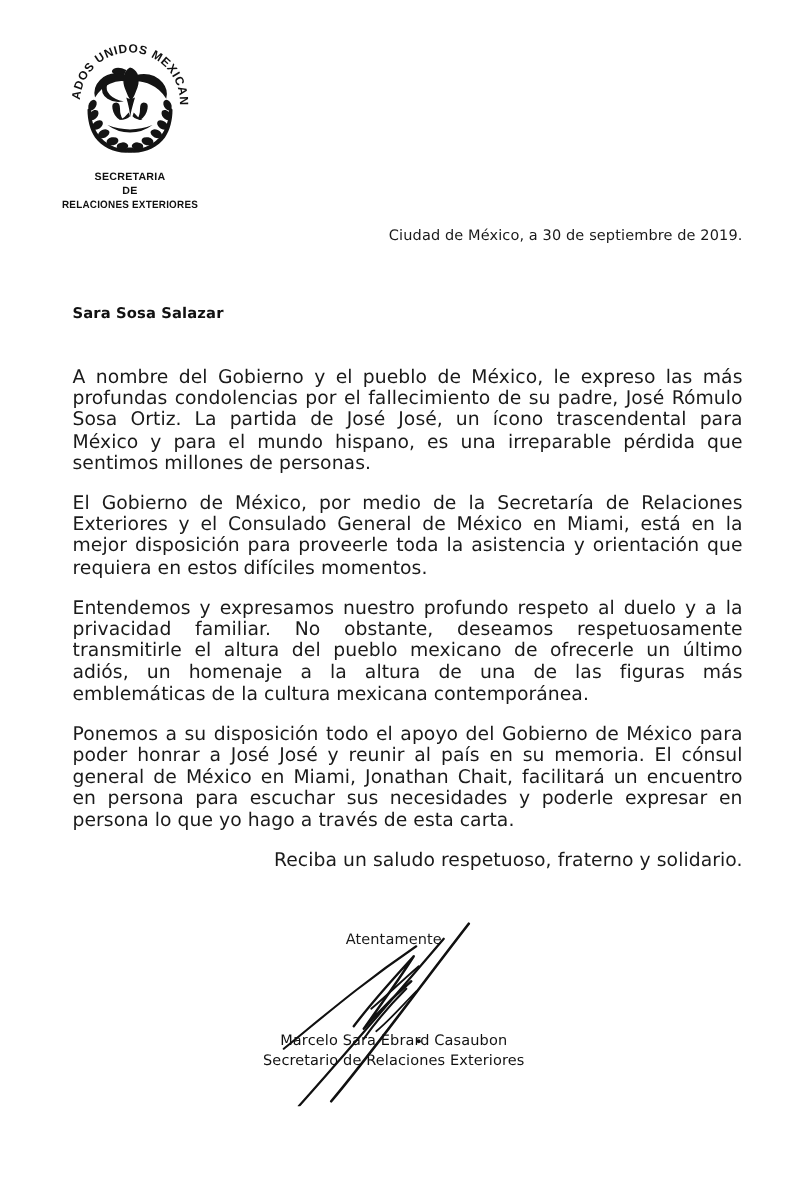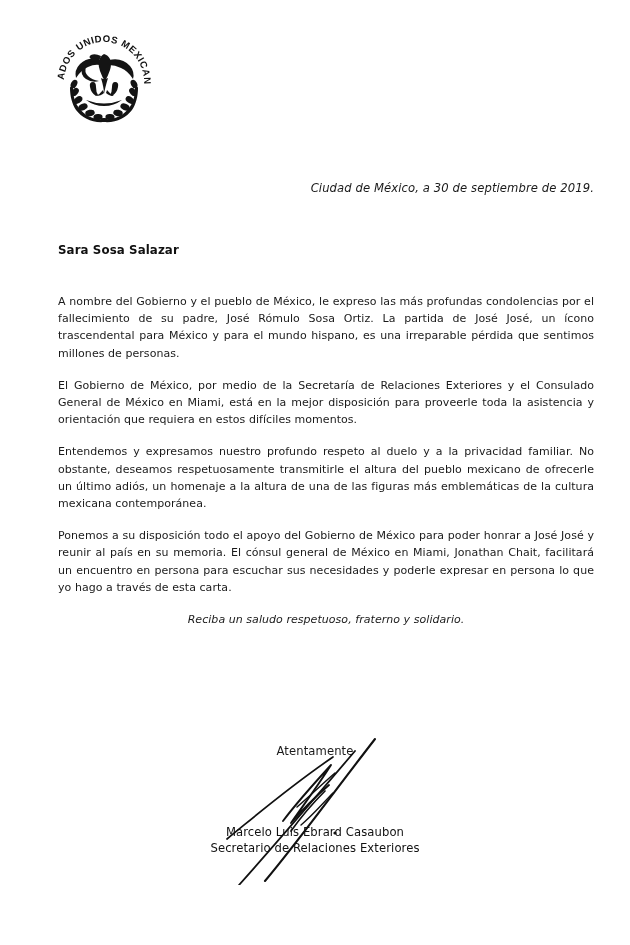--- a/index.html
+++ b/index.html
@@ -49,21 +49,20 @@
   
   .dateblock {
     position: absolute;
     right: 36px;
     top: 180px;
     text-align: right;
     font-size: 11.6px;
     line-height: 16px;
     color: #1a1a1a;
     letter-spacing: 0.1px;
-    font-style: italic;
   }
 
   
   .addressee {
     position: absolute;
     left: 58px;
     top: 243px;
     font-size: 11.8px;
     font-weight: 600;
     letter-spacing: 0.1px;
@@ -73,32 +72,31 @@
   
   .body-copy {
     position: absolute;
     left: 58px;
     top: 293px;
     width: 536px;
   }
   .para {
     text-align: justify;
     text-justify: inter-word;
-    font-size: 11px;
+    font-size: 15px;
     line-height: 17.2px;
     letter-spacing: 0.05px;
     margin: 0 0 15px 0;
     color: #1a1a1a;
   }
   .para:last-child {
     margin-bottom: 0;
   }
   .para-plain {
-    text-align: center;
-    font-style: italic;
+    text-align: right;
   }
 
   
   .signature-zone {
     position: absolute;
     left: 0;
     top: 735px;
     width: 630px;
     height: 160px;
     padding-left: 34px;
@@ -193,20 +191,25 @@
       <path d="M49,52 q3,10 3,16 q1,-6 4,-16 q-4,2 -7,0 Z"></path>
 
       <path d="M40,33 q-8,2 -10,9 q-2,7 4,11 q6,4 13,2 q-7,-1 -11,-5
                q-4,-4 -2,-9 q2,-5 8,-6 Z"></path>
 
       <path d="M51,64 q-3,4 -7,6 q5,0 8,-3 Z"></path>
       <path d="M55,64 q3,4 7,6 q-5,0 -8,-3 Z"></path>
     </g>
   </svg>
 
+  <div class="letterhead-text">
+    <div>SECRETARIA</div>
+    <div>DE</div>
+    <div class="lh-wide">RELACIONES EXTERIORES</div>
+  </div>
 </div>
 
 <div class="dateblock">
   <div>Ciudad de México, a 30 de septiembre de 2019.</div>
 </div>
 
 <div class="addressee">Sara Sosa Salazar</div>
 
 <div class="body-copy">
   <p class="para">A nombre del Gobierno y el pueblo de México, le expreso las más profundas condolencias por el fallecimiento de su padre, José Rómulo Sosa Ortiz. La partida de José José, un ícono trascendental para México y para el mundo hispano, es una irreparable pérdida que sentimos millones de personas.</p>
@@ -234,16 +237,16 @@
       <path d="M86,96 C96,82 108,68 120,56" stroke-width="1.7"></path>
       <path d="M92,72 C104,62 116,50 130,38" stroke-width="1.5"></path>
 
       <path d="M96,90 C108,80 118,68 128,58" stroke-width="1.4"></path>
     </g>
 
     <circle cx="130" cy="98" r="1.6" fill="#111"></circle>
   </svg>
 
   <div class="signer">
-    <div>Marcelo Luis Ebrard Casaubon</div>
+    <div>Marcelo Sara Ebrard Casaubon</div>
     <div>Secretario de Relaciones Exteriores</div>
   </div>
 </div>
 
 </body></html>

